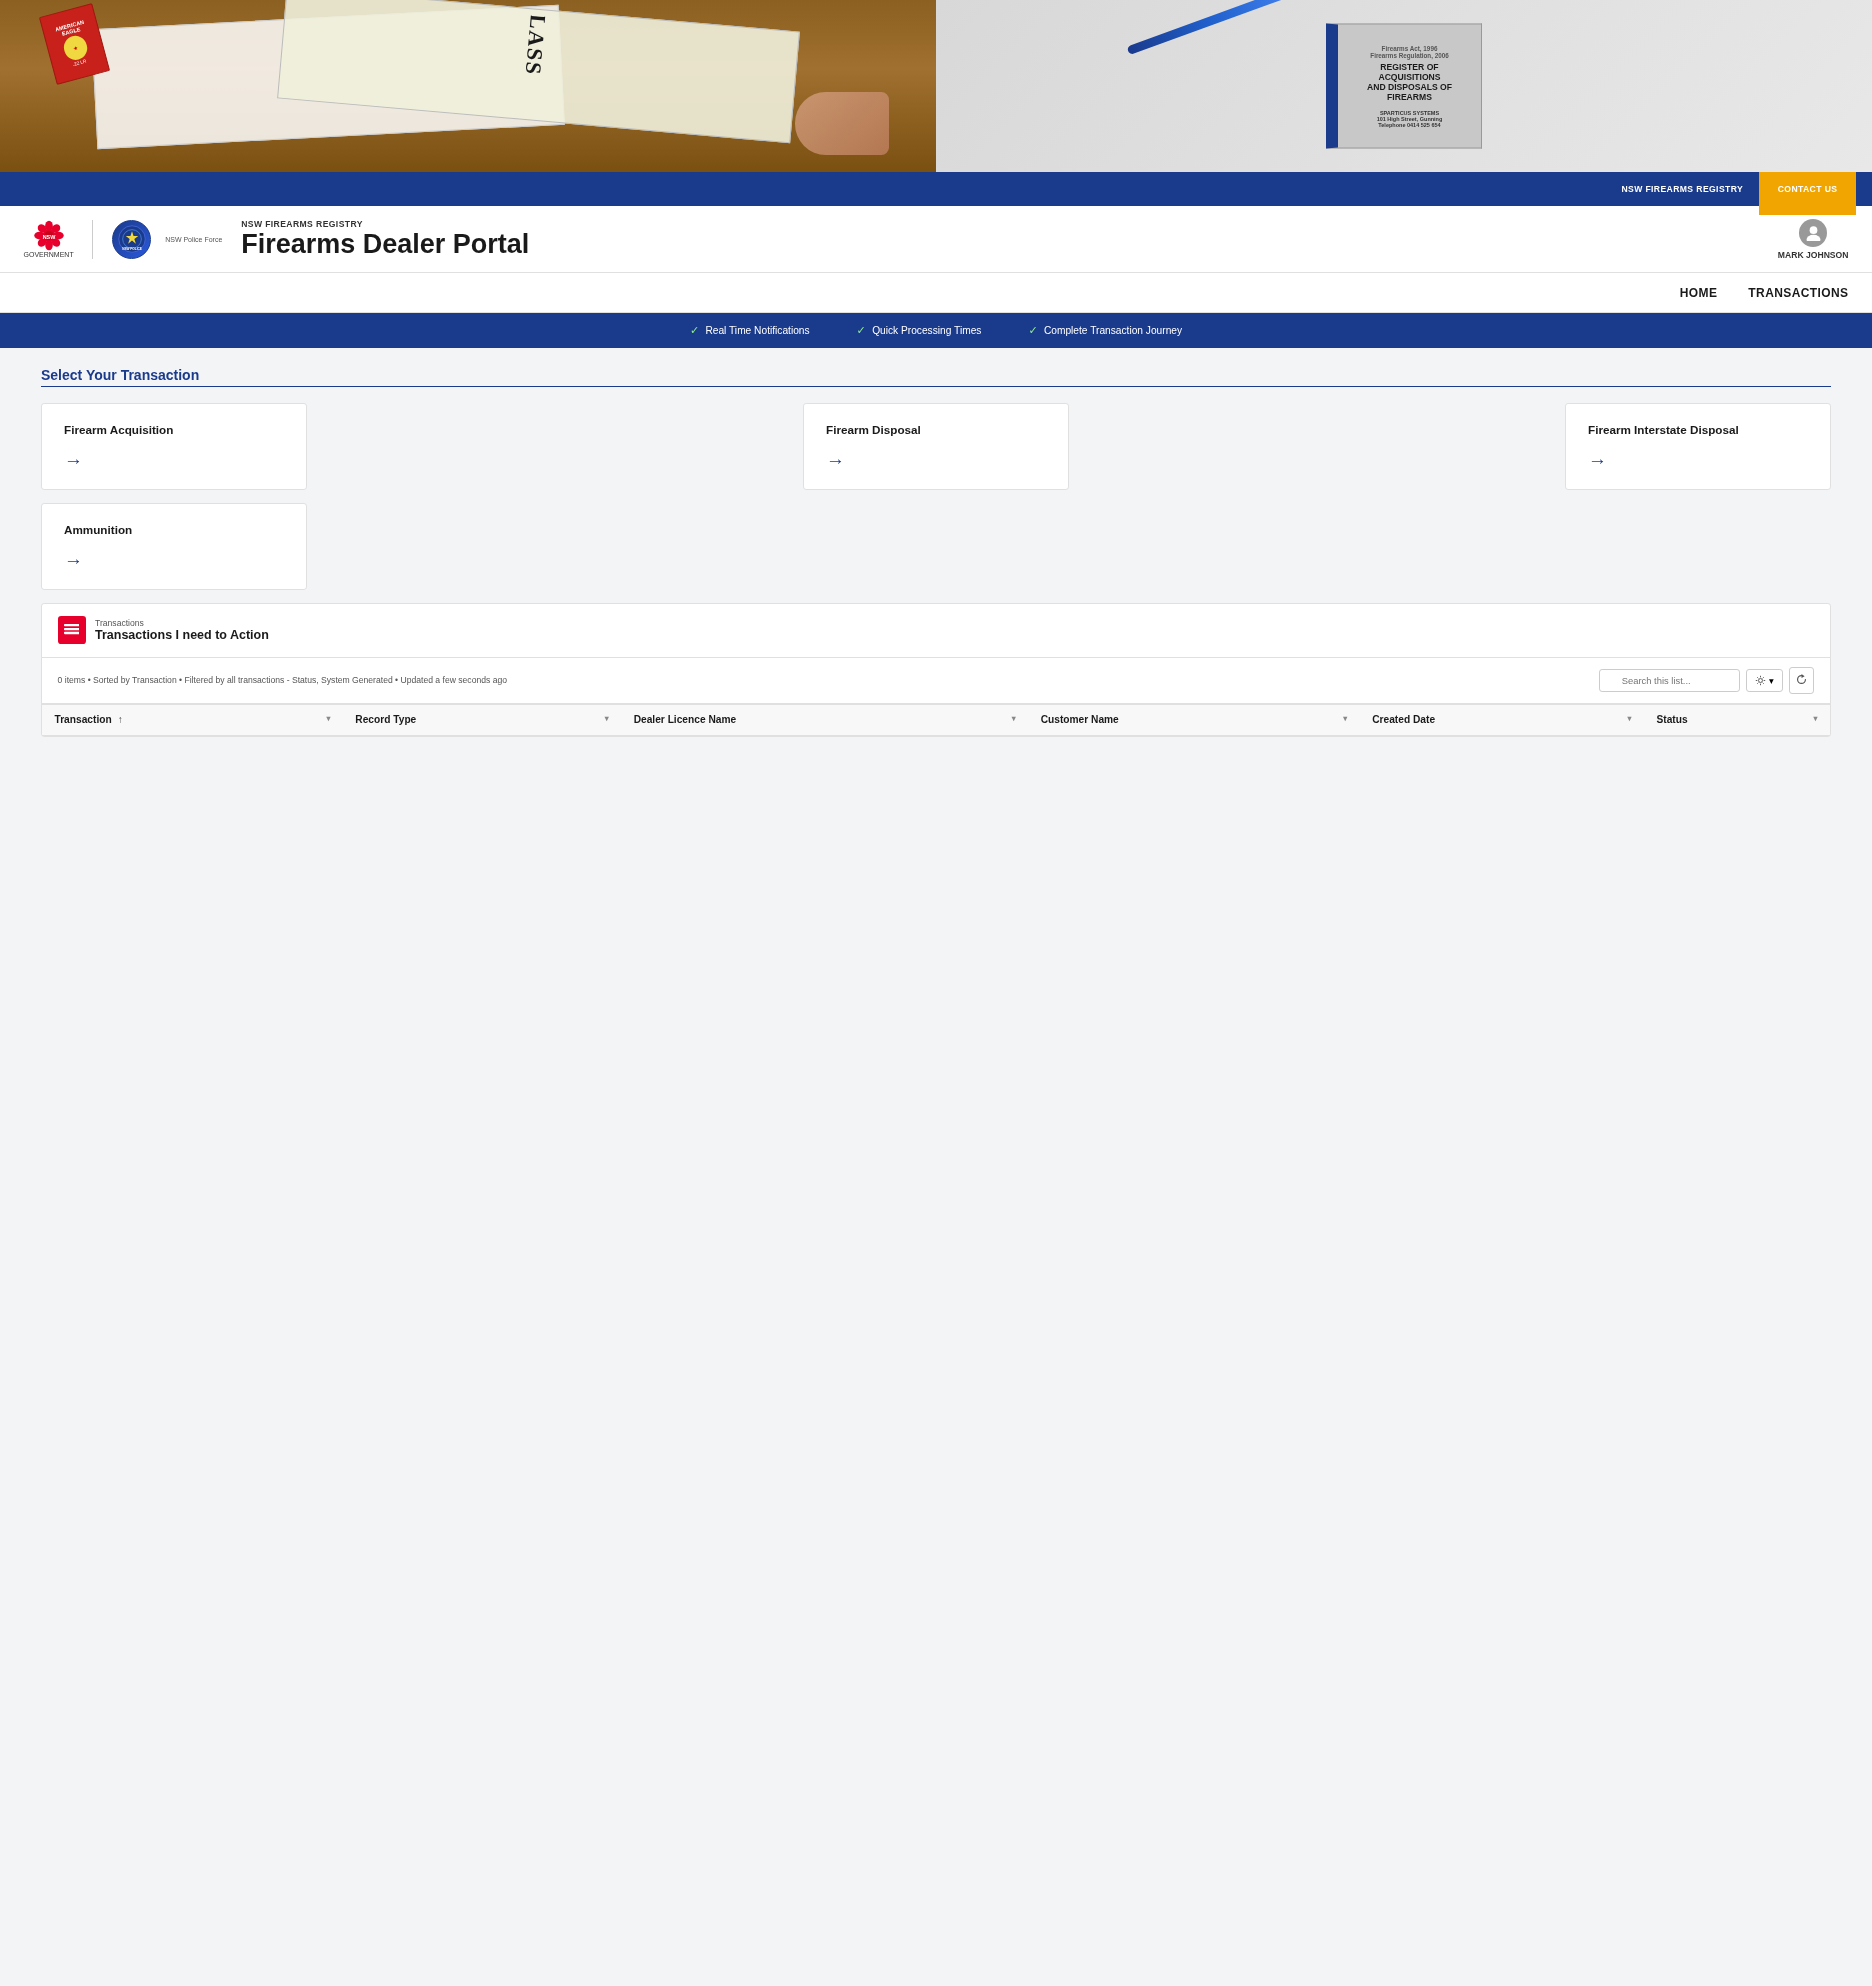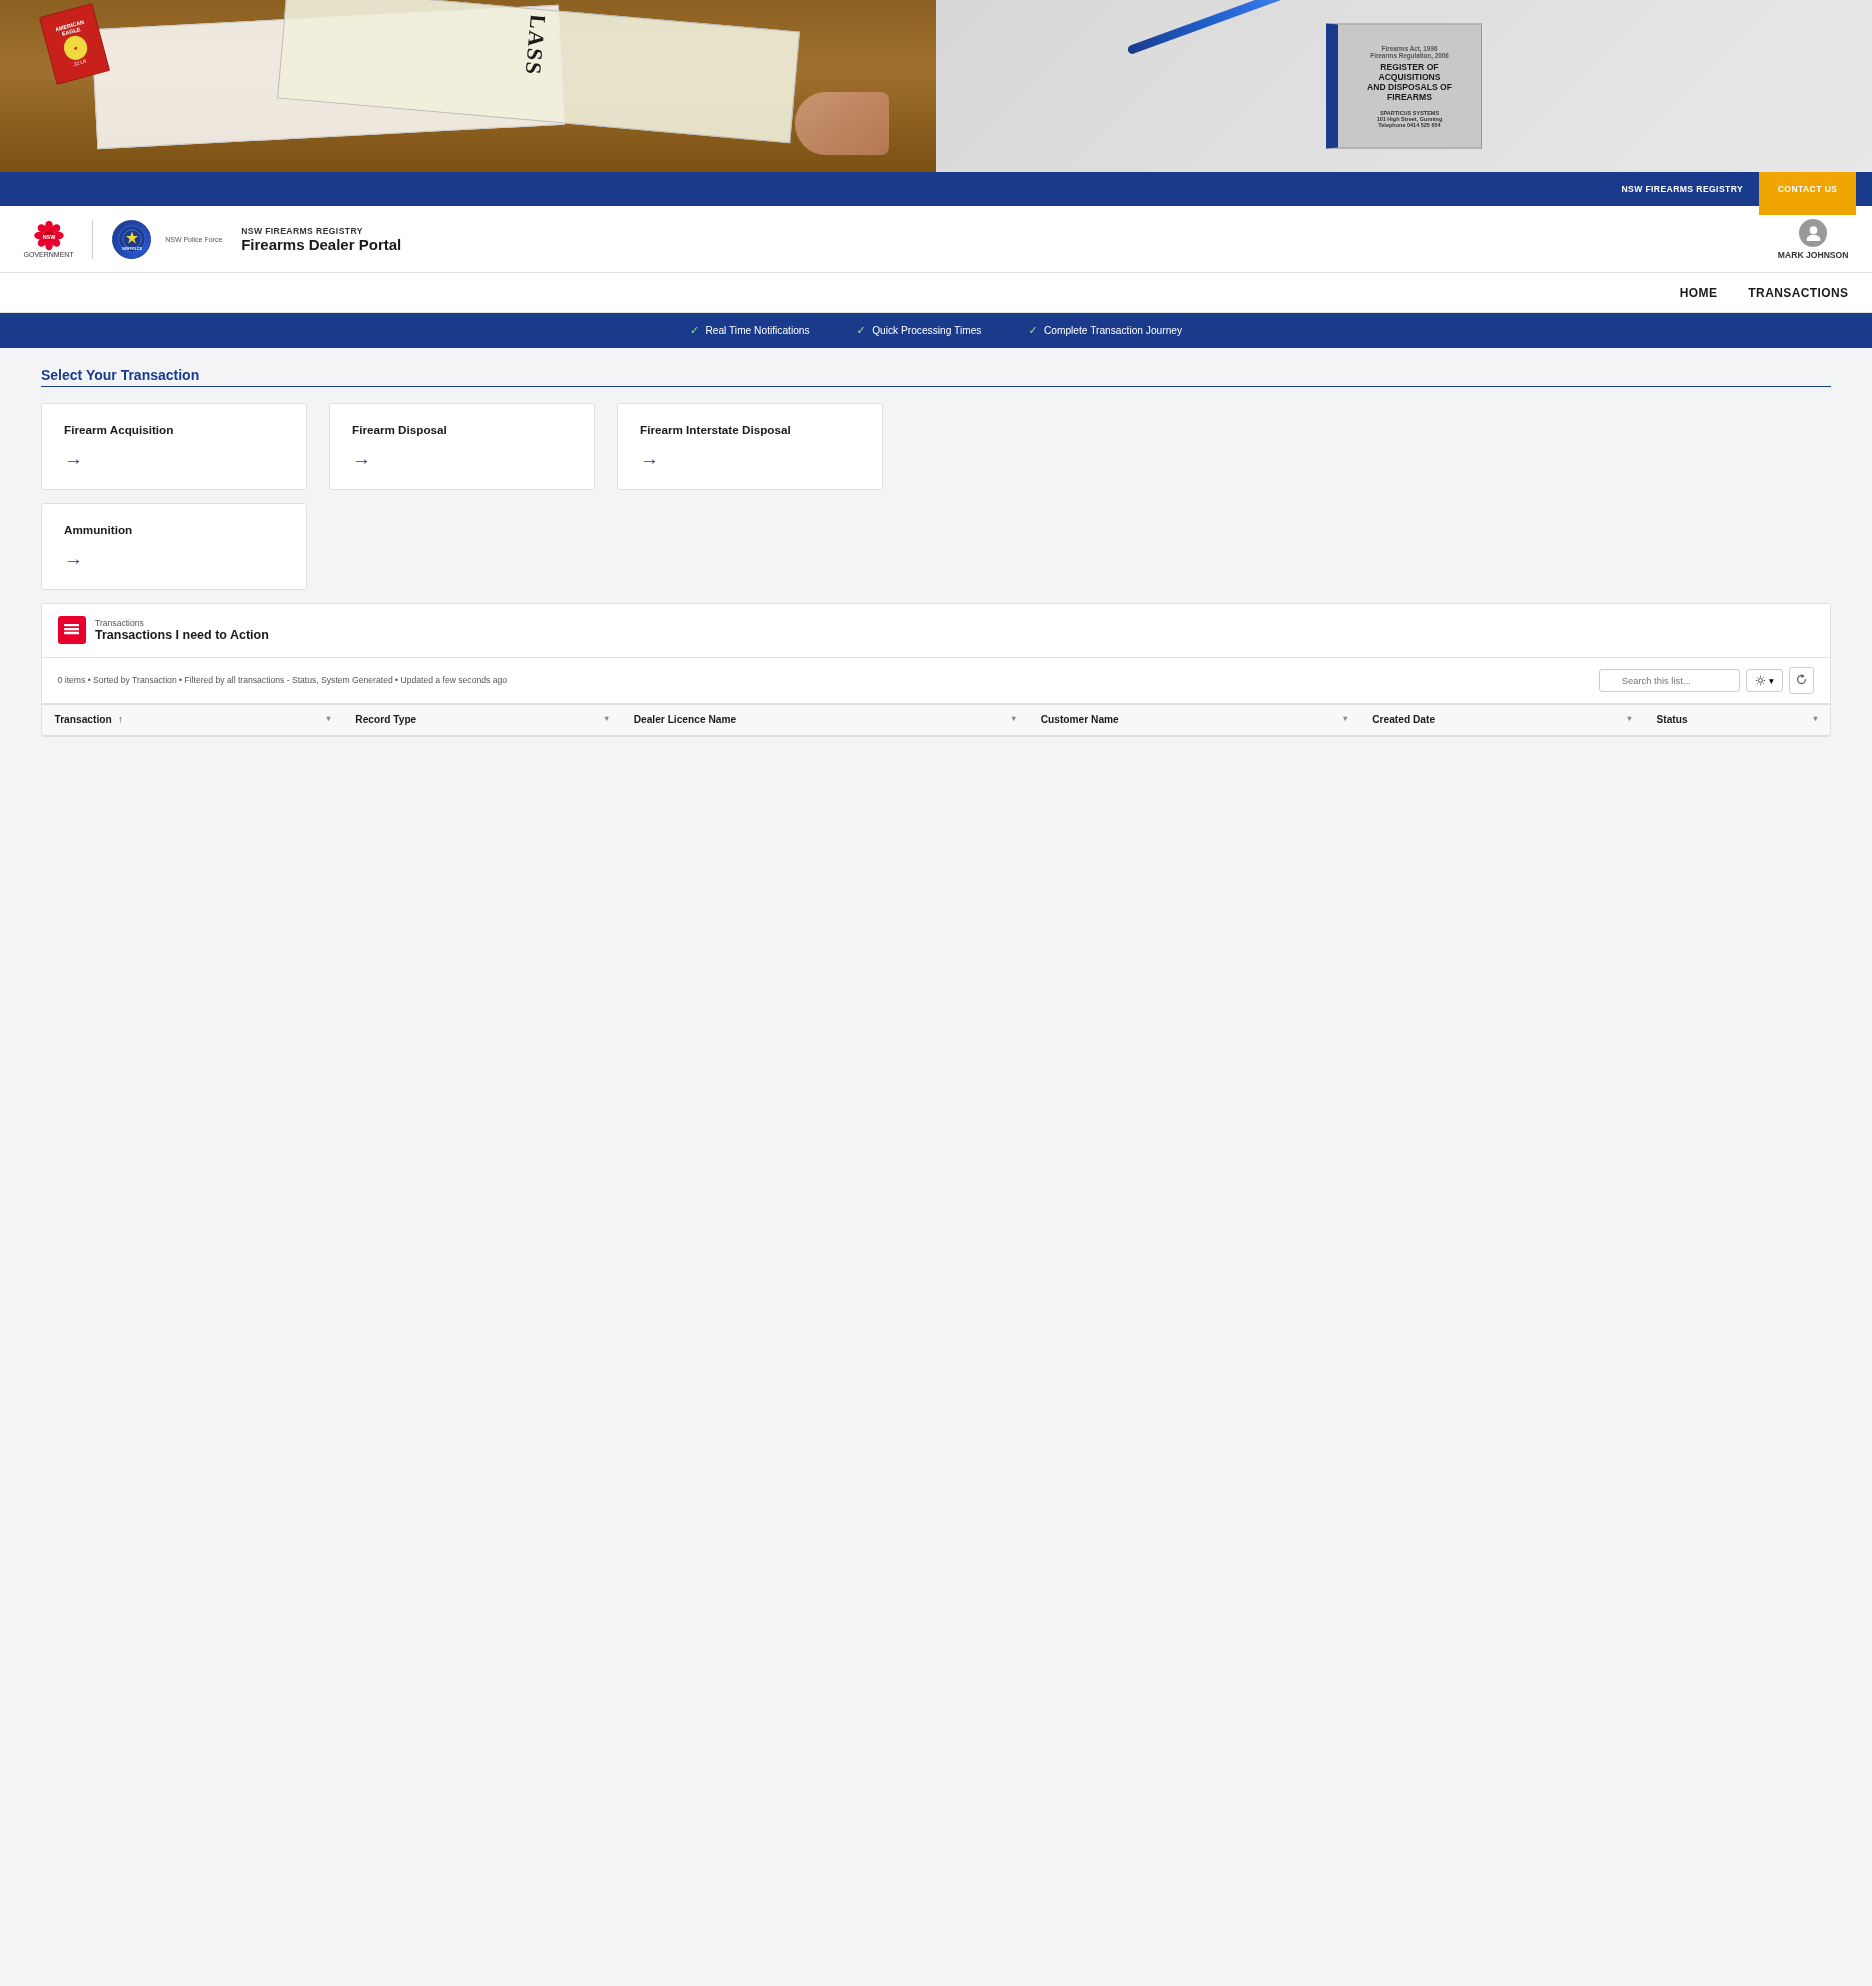--- a/index.html
+++ b/index.html
@@ -67,21 +67,21 @@
       border-radius: 50%; border: 1.6px solid #1a3a8c;
       display: flex; align-items: center; justify-content: center;
       background: linear-gradient(135deg, #1a3a8c, #2a5adc);
       color: white; font-size: 6.3px; font-weight: bold; text-align: center;
     }
     .header-title-area { margin-left: 6.3px; }
     .header-subtitle {
       font-size: 8.6px; font-weight: bold; color: #333; letter-spacing: 0.4px;
     }
     .header-title {
-      font-size: 15px; font-weight: bold; color: #1a1a1a;
+      font-size: 27px; font-weight: bold; color: #1a1a1a;
     }
     .header-user {
       display: flex; flex-direction: column; align-items: center; gap: 3.1px;
     }
     .user-icon {
       width: 28px; height: 28px; background: #999; border-radius: 50%;
       display: flex; align-items: center; justify-content: center;
     }
     .user-icon svg { fill: white; }
     .user-name { font-size: 8.6px; color: #333; font-weight: bold; }
@@ -116,21 +116,21 @@
       background: #f3f4f6;
     }
     .section-title {
       font-size: 14px; font-weight: bold; color: #1a3a8c; margin-bottom: 3.1px;
     }
     .section-divider {
       border: none; border-top: 1.6px solid #1a3a8c; margin-bottom: 15.6px;
     }
 
     
-    .cards-row { display: flex; gap: 22px; margin-bottom: 12.5px; }
+    .cards-row { display: flex; gap: 22px; margin-bottom: 12.5px; justify-content: space-between; }
     .card {
       background: white; border: 0.8px solid #e0e0e0; border-radius: 3.1px;
       padding: 19px 22px; flex: 1; max-width: 266px;
       cursor: pointer;
     }
     .card-title { font-size: 11.7px; font-weight: bold; color: #1a1a1a; margin-bottom: 12.5px; }
     .card-arrow {
       font-size: 19px; color: #1a3a8c; font-weight: bold;
     }
 

